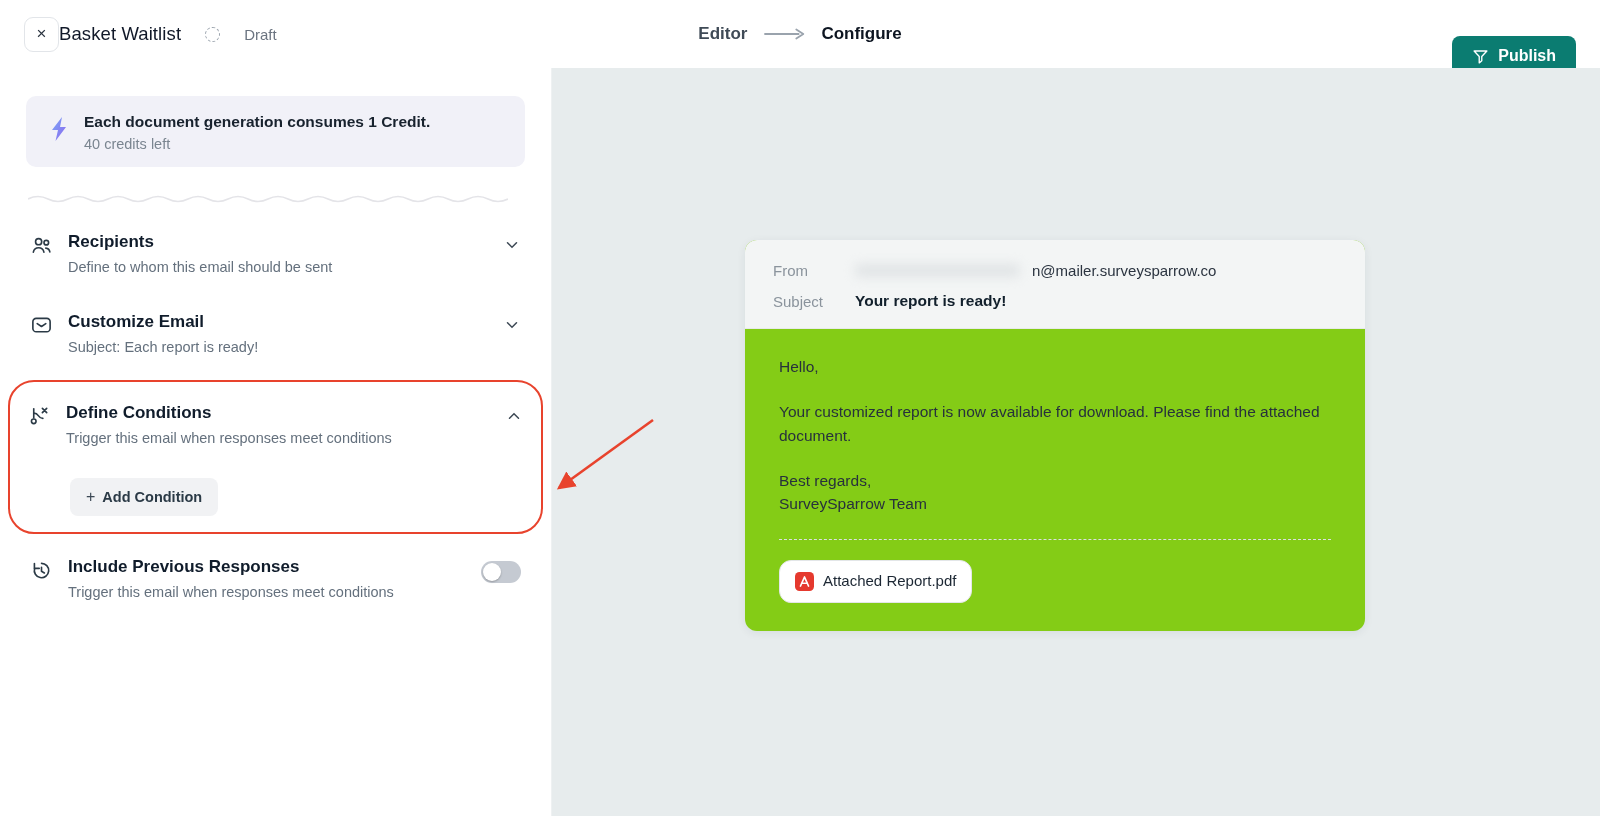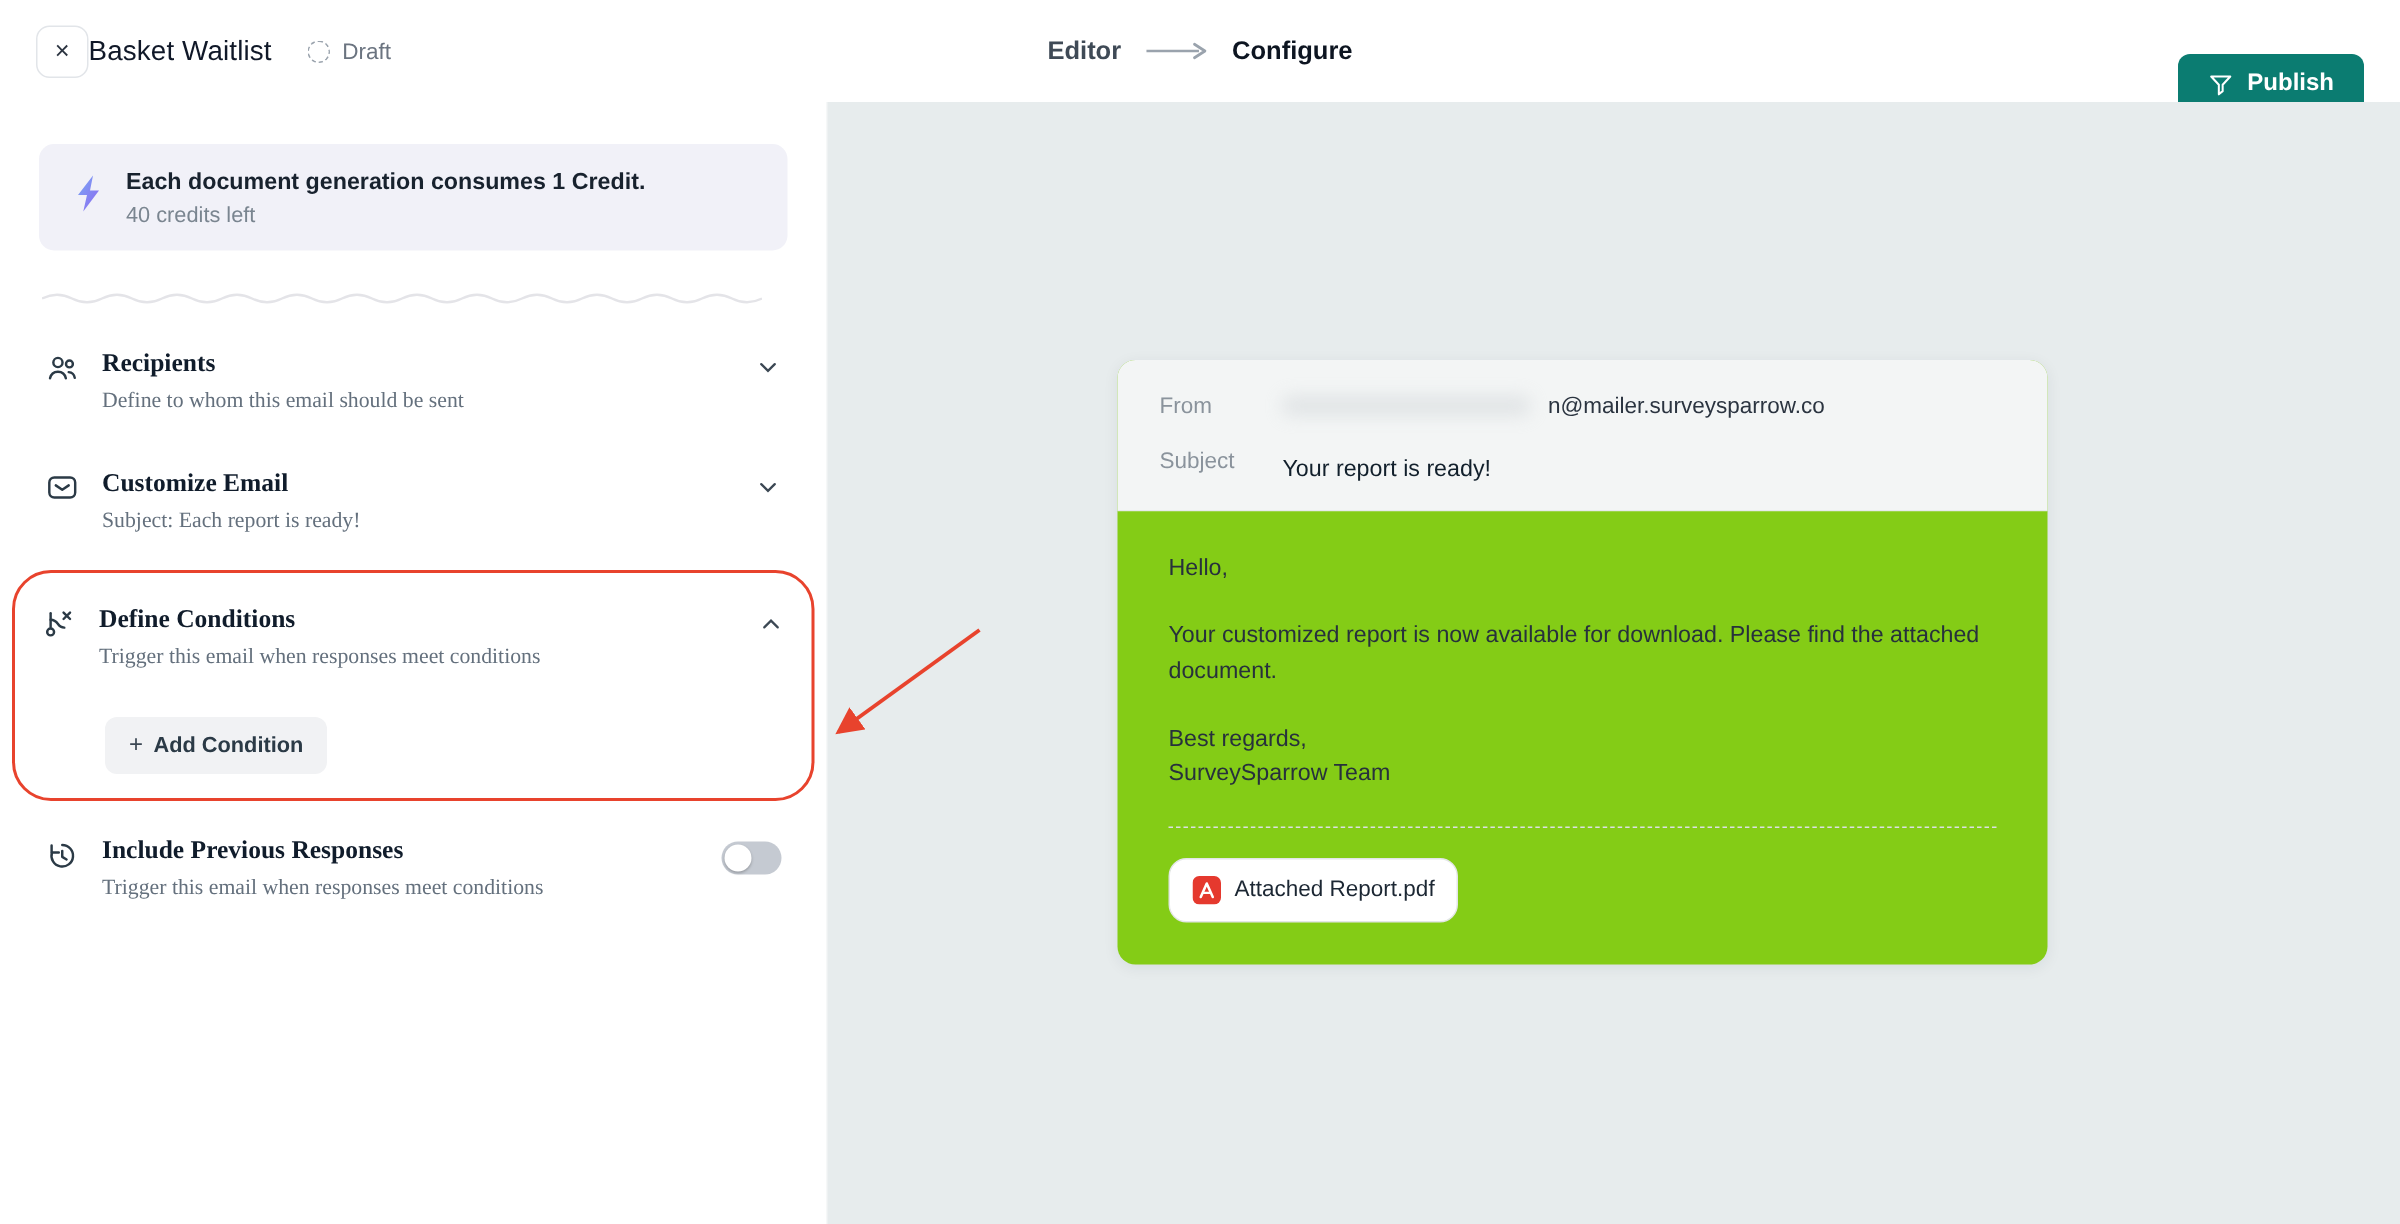--- a/index.html
+++ b/index.html
@@ -3,21 +3,21 @@
 <meta charset="utf-8">
 <style>
   * { margin:0; padding:0; box-sizing:border-box; }
   html,body { width:1600px; height:816px; font-family:"Liberation Sans", sans-serif; background:#fff; overflow:hidden; }
 
   
   .topbar { height:68px; background:#fff; display:flex; align-items:center; padding:0 24px; position:relative; }
   .close-btn { width:35px; height:35px; border:1px solid #e2e5e9; border-radius:9px; background:#fff;
                display:flex; align-items:center; justify-content:center; font-size:17px; color:#2b3440; cursor:pointer; }
   .doc-title { font-size:18.5px; font-weight:400; color:#101828; letter-spacing:.1px; }
-  .draft-wrap { display:flex; align-items:center; gap:8px; margin-left:24px; }
+  .draft-wrap { display:flex; align-items:center; gap:24px; margin-left:24px; }
   .draft-circle { width:15px; height:15px; border:1.6px dashed #9aa3ad; border-radius:50%; display:inline-block; }
   .draft-label { font-size:15px; color:#6b7480; }
   .steps { position:absolute; left:50%; top:50%; transform:translate(-50%,-50%); display:flex; align-items:center; gap:16px; }
   .step-editor { font-size:17px; font-weight:700; color:#3f4a56; cursor:pointer; }
   .step-configure { font-size:17px; font-weight:700; color:#0d1521; cursor:pointer; }
   .publish-btn { margin-left:auto; background:#0b7c71; color:#fff; border:none; border-radius:8px;
                  padding:11px 20px; font-size:16px; font-weight:600; display:flex; align-items:center; gap:9px;
                  cursor:pointer; font-family:"Liberation Sans", sans-serif;margin-top:44px; }
 
   
@@ -27,21 +27,21 @@
 
   
   .credit { background:#f1f1f8; border-radius:10px; padding:17px 20px 15px 58px; position:relative; }
   .credit .bolt { position:absolute; left:22px; top:20px; }
   .credit-line1 { font-size:15.5px; font-weight:600; color:#18222e; margin-bottom:5px; }
   .credit-line2 { font-size:14.5px; color:#7a8590; }
 
   .wave { display:block; margin:26px 2px 10px 2px; }
 
   
-  .sec { display:flex; align-items:flex-start; gap:15px; padding:17px 4px; cursor:pointer;font-family:Liberation Serif, serif; }
+  .sec { display:flex; align-items:flex-start; gap:15px; padding:17px 4px; cursor:pointer; }
   .sec .ic { width:23px; flex:none; padding-top:2px; }
   .sec .tx { flex:1; }
   .sec h3 { font-size:17px; font-weight:700; color:#101c2b; margin-bottom:6px; }
   .sec p { font-size:14.5px; color:#64707d; line-height:1.35; }
   .ctrl { flex:none; margin-top:4px; }
   .highlight { border:2px solid #e8432d; border-radius:26px; margin:6px -18px; padding:4px 18px 16px 18px; }
   .add-cond-btn { margin:12px 0 0 42px; background:#f1f2f4; border:none; border-radius:8px; padding:10px 16px;
                   font-size:14.5px; font-weight:700; color:#2b3a46; display:inline-flex; align-items:center; gap:7px;
                   cursor:pointer; font-family:"Liberation Sans", sans-serif; }
   .add-cond-btn .plus { font-size:16px; font-weight:400; color:#3c4854; }
@@ -53,21 +53,21 @@
 
   
   .mail-card { position:absolute; left:193px; top:172px; width:620px; background:#84cc16; border-radius:12px;
                box-shadow:0 2px 10px rgba(20,40,50,.07); }
   .mail-head { background:#f3f5f5; border-radius:12px 12px 0 0; padding:22px 28px 18px 28px; border-bottom:1px solid #e7eaea; }
   .mh-row { display:flex; align-items:center; gap:12px; }
   .mh-row + .mh-row { margin-top:13px; }
   .mh-lbl { width:70px; flex:none; font-size:15px; color:#8a939c; }
   .blur-smudge { width:165px; height:13px; border-radius:4px; background:#c9ced2; filter:blur(6px); opacity:.45; }
   .mh-from-val { font-size:15px; color:#2b3440; }
-  .mh-subj-val { font-size:15.5px; font-weight:400; color:#12202c;margin-top:12px; }
+  .mh-subj-val { font-size:15.5px; font-weight:700; color:#12202c; }
 
   .mail-body { padding:26px 34px 28px 34px; font-size:15.5px; color:#27313c; line-height:1.5; }
   .mb-greet { margin-bottom:22px; }
   .mb-para { margin-bottom:22px; }
   .mb-sign { }
   .dash-div { border:none; border-top:1.5px dashed #dcdfe2; margin:24px 0 20px 0; }
   .attach-chip { display:inline-flex; align-items:center; gap:9px; border:1px solid #e3e6e8; border-radius:12px;
                  background:#fff; padding:9px 15px; cursor:pointer; font-family:"Liberation Sans", sans-serif; }
   .attach-name { font-size:15px; color:#1c2733; }
 

